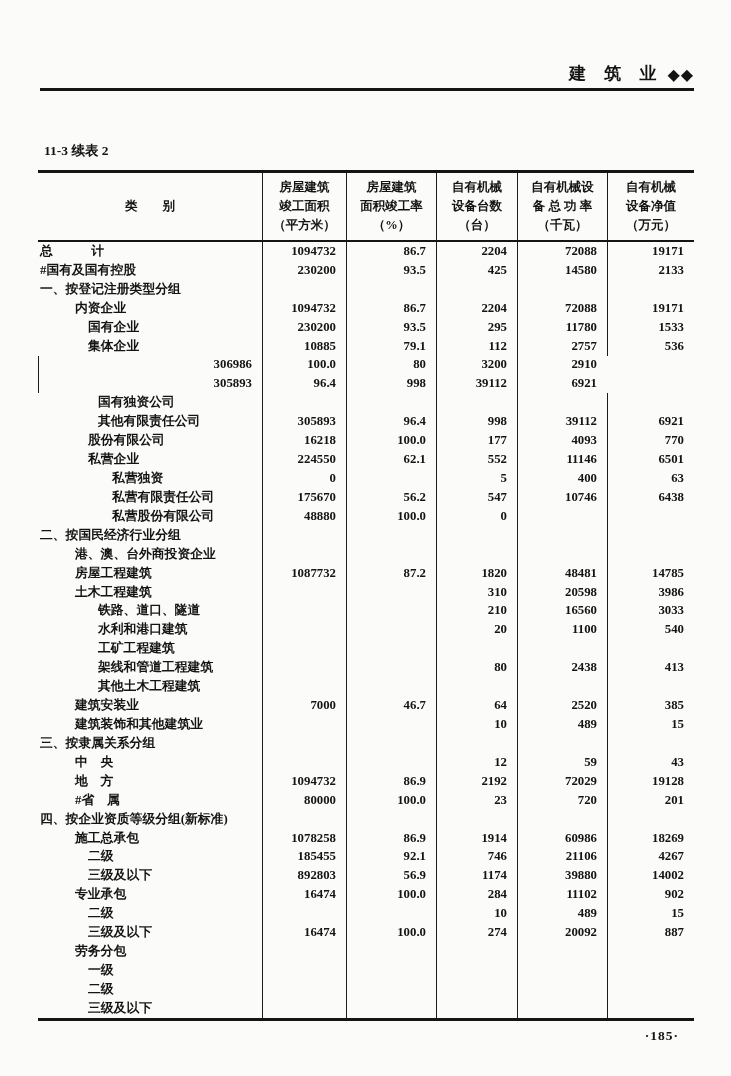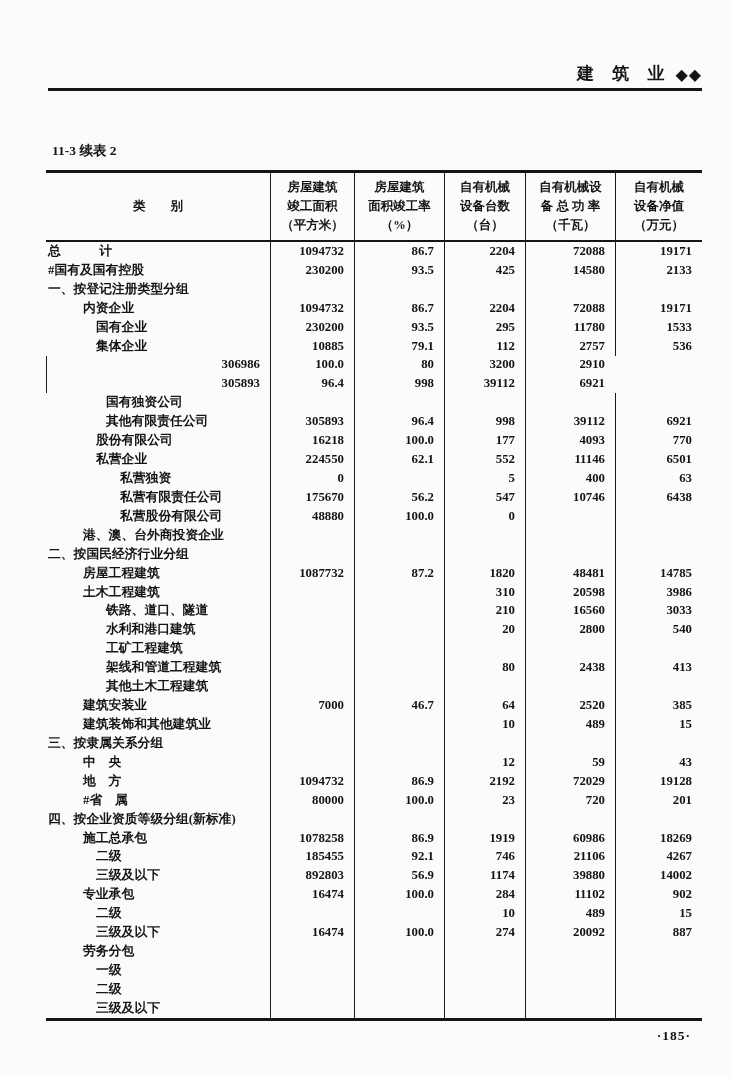--- a/index.html
+++ b/index.html
@@ -4,21 +4,21 @@
 <style>
   html,body{margin:0;padding:0;}
   body{
     width:731px;height:1076px;
     background:#fbfbf9;
     font-family:"Liberation Serif","DejaVu Serif",serif;
     color:#141414;
     position:relative;
     overflow:hidden;
   }
-  .page{position:absolute;inset:0;margin-left:8px;}
+  .page{position:absolute;inset:0;}
 
   
   .masthead{
     position:absolute;left:40px;top:62px;width:654px;
     border-bottom:3px solid #151515;
     padding-bottom:3px;
     text-align:right;
     white-space:nowrap;
   }
   .masthead .mh-title{
@@ -73,21 +73,21 @@
     box-sizing:border-box;
     font-variant-numeric:tabular-nums;
   }
   .ind0{padding-left:2px;}
   .ind1{padding-left:37px;text-align:center;}
   .ind2{padding-left:50px;}
   .ind3{padding-left:60px;}
   .ind4{padding-left:74px;}
 
   .page-number{
-    position:absolute;right:40px;top:1028px;
+    position:absolute;right:52px;top:1028px;
     font-size:13.5px;font-weight:bold;letter-spacing:1px;
   }
 </style>
 </head>
 <body>
 
 <div class="page">
 
   <div class="masthead">
     <span class="mh-title">建 筑 业</span>
@@ -240,29 +240,29 @@
         </div>
         <div class="tr">
           <div class="td-label ind4">私营股份有限公司</div>
           <div class="td-num">48880</div>
           <div class="td-num">100.0</div>
           <div class="td-num">0</div>
           <div class="td-num"></div>
           <div class="td-num"></div>
         </div>
         <div class="tr">
+          <div class="td-label ind0">二、按国民经济行业分组</div>
+          <div class="td-num"></div>
+          <div class="td-num"></div>
+          <div class="td-num"></div>
+          <div class="td-num"></div>
+          <div class="td-num"></div>
+        </div>
+        <div class="tr">
           <div class="td-label ind1">港、澳、台外商投资企业</div>
-          <div class="td-num"></div>
-          <div class="td-num"></div>
-          <div class="td-num"></div>
-          <div class="td-num"></div>
-          <div class="td-num"></div>
-        </div>
-        <div class="tr">
-          <div class="td-label ind0">二、按国民经济行业分组</div>
           <div class="td-num"></div>
           <div class="td-num"></div>
           <div class="td-num"></div>
           <div class="td-num"></div>
           <div class="td-num"></div>
         </div>
         <div class="tr">
           <div class="td-label ind1">房屋工程建筑</div>
           <div class="td-num">1087732</div>
           <div class="td-num">87.2</div>
@@ -284,21 +284,21 @@
           <div class="td-num"></div>
           <div class="td-num">210</div>
           <div class="td-num">16560</div>
           <div class="td-num">3033</div>
         </div>
         <div class="tr">
           <div class="td-label ind3">水利和港口建筑</div>
           <div class="td-num"></div>
           <div class="td-num"></div>
           <div class="td-num">20</div>
-          <div class="td-num">2800</div>
+          <div class="td-num">1100</div>
           <div class="td-num">540</div>
         </div>
         <div class="tr">
           <div class="td-label ind3">工矿工程建筑</div>
           <div class="td-num"></div>
           <div class="td-num"></div>
           <div class="td-num"></div>
           <div class="td-num"></div>
           <div class="td-num"></div>
         </div>
@@ -371,21 +371,21 @@
           <div class="td-num"></div>
           <div class="td-num"></div>
           <div class="td-num"></div>
           <div class="td-num"></div>
           <div class="td-num"></div>
         </div>
         <div class="tr">
           <div class="td-label ind1">施工总承包</div>
           <div class="td-num">1078258</div>
           <div class="td-num">86.9</div>
-          <div class="td-num">1919</div>
+          <div class="td-num">1914</div>
           <div class="td-num">60986</div>
           <div class="td-num">18269</div>
         </div>
         <div class="tr">
           <div class="td-label ind2">二级</div>
           <div class="td-num">185455</div>
           <div class="td-num">92.1</div>
           <div class="td-num">746</div>
           <div class="td-num">21106</div>
           <div class="td-num">4267</div>

